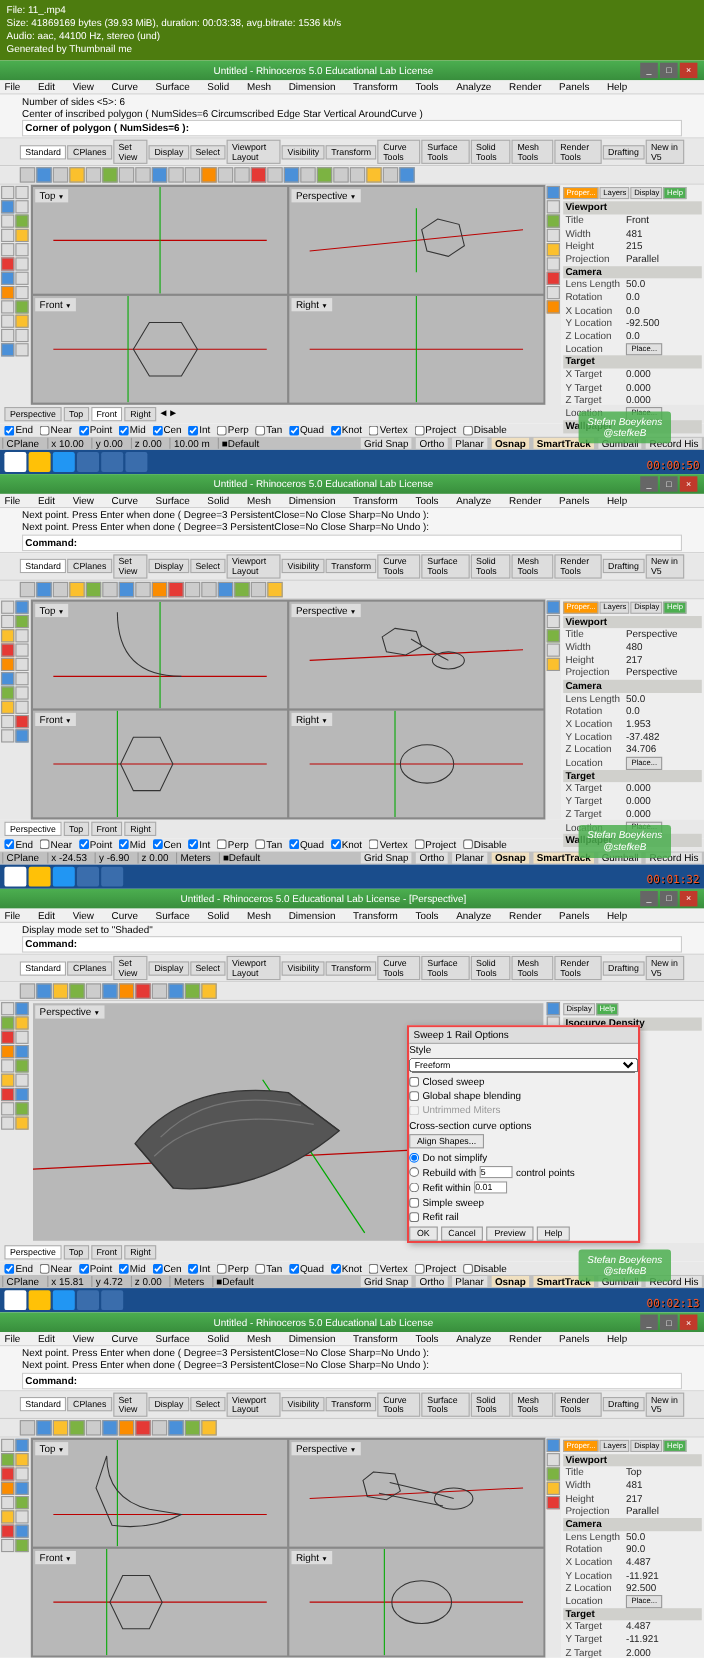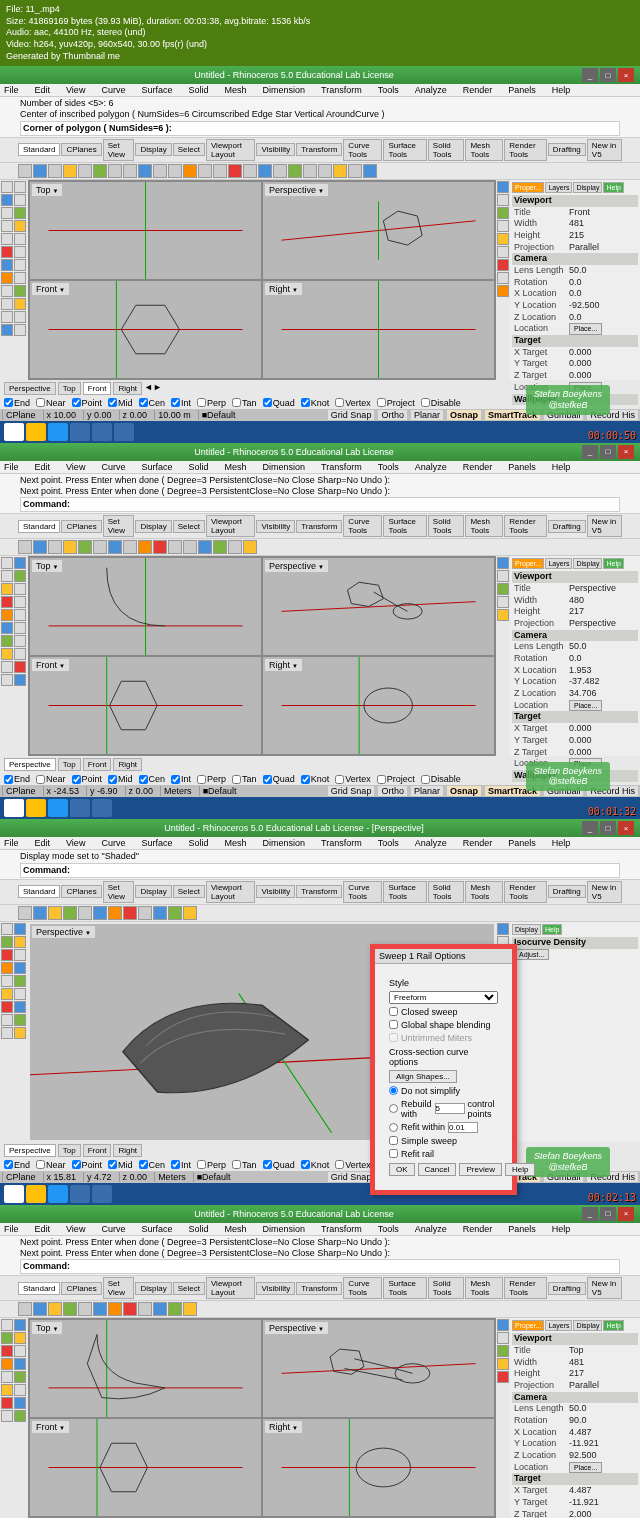--- a/index.html
+++ b/index.html
@@ -44,39 +44,38 @@
 .statusbar{background:#c0c0c0;display:flex;font-size:7px;padding:1px 2px;gap:4px;align-items:center}
 .statusbar .scell{padding:0 3px;border-left:1px solid #999}
 .statusbar .btn{background:#e0e0e0;padding:0 3px}
 .statusbar .bold{font-weight:bold;background:#f0e0c0;padding:0 3px}
 .taskbar{background:#1a4d8c;height:22px;display:flex;align-items:center;padding:0 4px;gap:2px}
 .tbi{width:20px;height:18px;background:#3a6dac;border-radius:2px}
 .tbi.w{background:#fff}.tbi.y{background:#ffc107}.tbi.b{background:#2196f3}
 .watermark{position:absolute;right:30px;bottom:28px;background:rgba(76,175,80,0.85);color:#fff;padding:4px 8px;font-size:11px;font-style:italic;border-radius:3px;text-align:center;line-height:1.2}
 .timestamp{position:absolute;right:4px;bottom:2px;color:#ff5722;font-size:10px;font-family:monospace;text-shadow:1px 1px 0 #000}
 .righttools{width:14px;background:#e8e8e8;display:flex;flex-direction:column;gap:1px;padding:1px}
-.dialog{position:absolute;top:20px;left:340px;width:147px;background:#f0f0f0;border:5px solid #ef4444;box-shadow:2px 2px 6px rgba(0,0,0,0.3);font-size:8px;z-index:10}
+.dialog{position:absolute;top:20px;left:340px;width:212px;background:#f0f0f0;border:2px solid #ef4444;box-shadow:2px 2px 6px rgba(0,0,0,0.3);font-size:8px;z-index:10}
 .dialog-title{background:#ddd;padding:2px 4px;border-bottom:1px solid #aaa}
-.dialog-body{padding:14px}
+.dialog-body{padding:0}
 .dialog-row{margin-bottom:3px;display:flex;align-items:center;gap:3px}
 .dialog-btns{display:flex;gap:3px;justify-content:flex-start;margin-top:4px}
 .dialog-btn{background:#e8e8e8;border:1px solid #999;padding:1px 6px;font-size:8px}
 select{font-size:8px;width:100%}
 input[type=checkbox],input[type=radio]{width:9px;height:9px}
 input[type=text]{font-size:8px;width:30px;border:1px solid #999}
 .single-vp{flex:1;background:#b8b8b8;position:relative;margin:2px}
 </style>
 </head>
 <body>
 
 <div class="header">
 <div>File: 11_.mp4</div>
 <div>Size: 41869169 bytes (39.93 MiB), duration: 00:03:38, avg.bitrate: 1536 kb/s</div>
 <div>Audio: aac, 44100 Hz, stereo (und)</div>
-<div>Video: h264, yuv420p, 960x540, 30.00 fps(r) (und)</div>
 <div>Generated by Thumbnail me</div>
 </div>
 
 <div class="app">
 <div class="titlebar">
 <span></span>
       <span>Untitled - Rhinoceros 5.0 Educational Lab License</span>
 <div class="wbtns">
         <div class="wbtn">_</div>
         <div class="wbtn">□</div>

